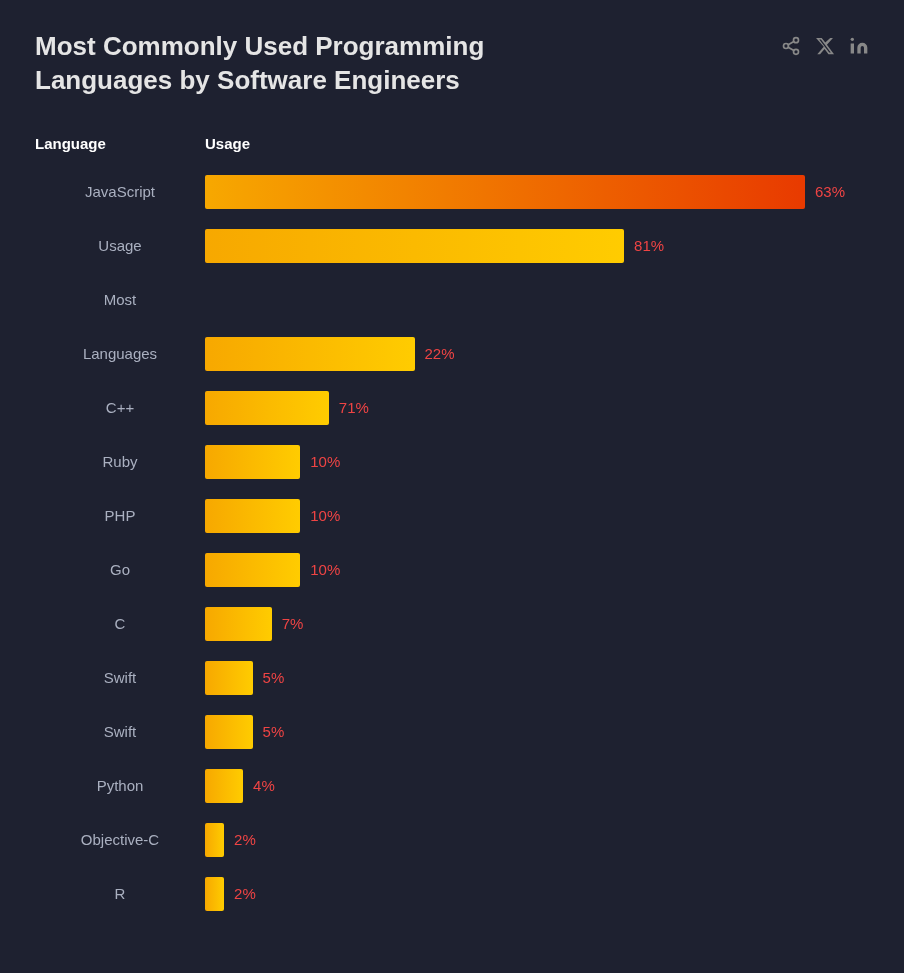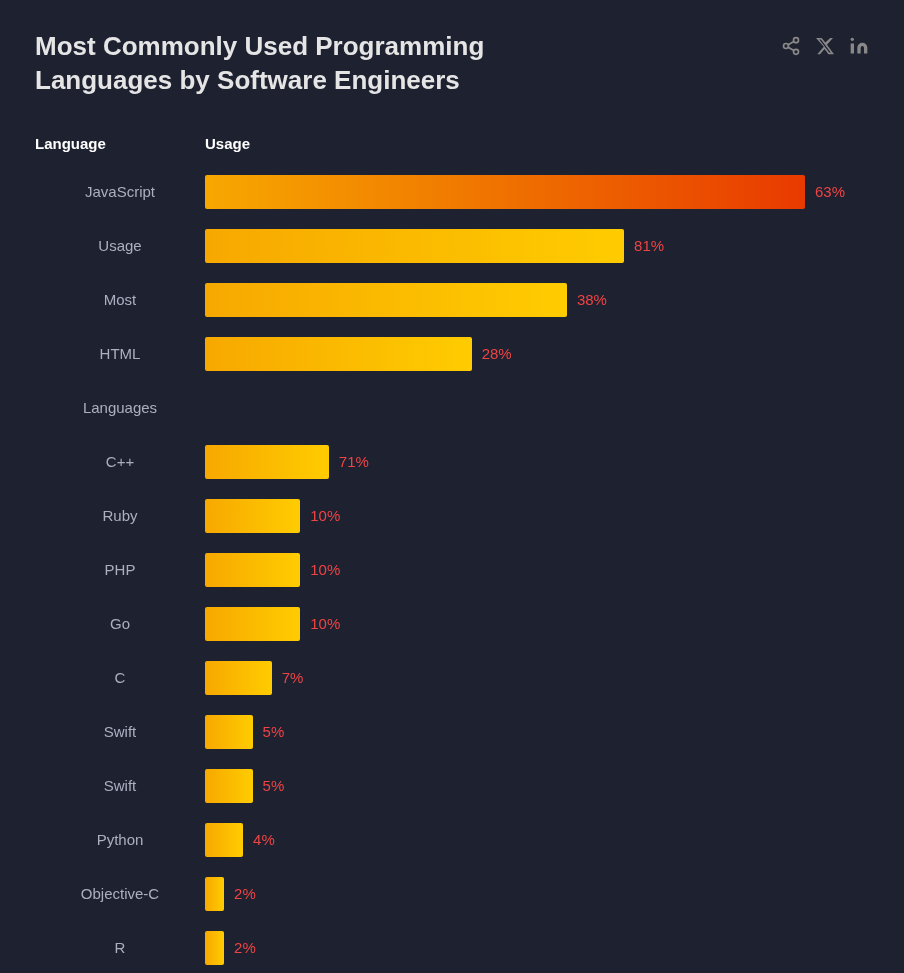--- a/index.html
+++ b/index.html
@@ -158,34 +158,27 @@
       </div>
       <div class="bar-row">
         <div class="lang-label">Usage</div>
         <div class="bar-area">
           <div class="bar bar-normal" style="width: 419.048px;"></div>
           <span class="bar-pct">81%</span>
         </div>
       </div>
       <div class="bar-row">
         <div class="lang-label">Most</div>
-        <div class="bar-area">
-          <div class="bar bar-normal" style="width: 361.905px;"></div>
-          <span class="bar-pct">38%</span>
-        </div>
-      </div>
-      <div class="bar-row">
-        <div class="lang-label">HTML</div>
-        <div class="bar-area">
-          <div class="bar bar-normal" style="width: 266.667px;"></div>
-          <span class="bar-pct">28%</span>
-        </div>
       </div>
       <div class="bar-row">
         <div class="lang-label">Languages</div>
+        <div class="bar-area">
+          <div class="bar bar-normal" style="width: 209.524px;"></div>
+          <span class="bar-pct">22%</span>
+        </div>
       </div>
       <div class="bar-row">
         <div class="lang-label">C++</div>
         <div class="bar-area">
           <div class="bar bar-normal" style="width: 123.81px;"></div>
           <span class="bar-pct">71%</span>
         </div>
       </div>
       <div class="bar-row">
         <div class="lang-label">Ruby</div>

